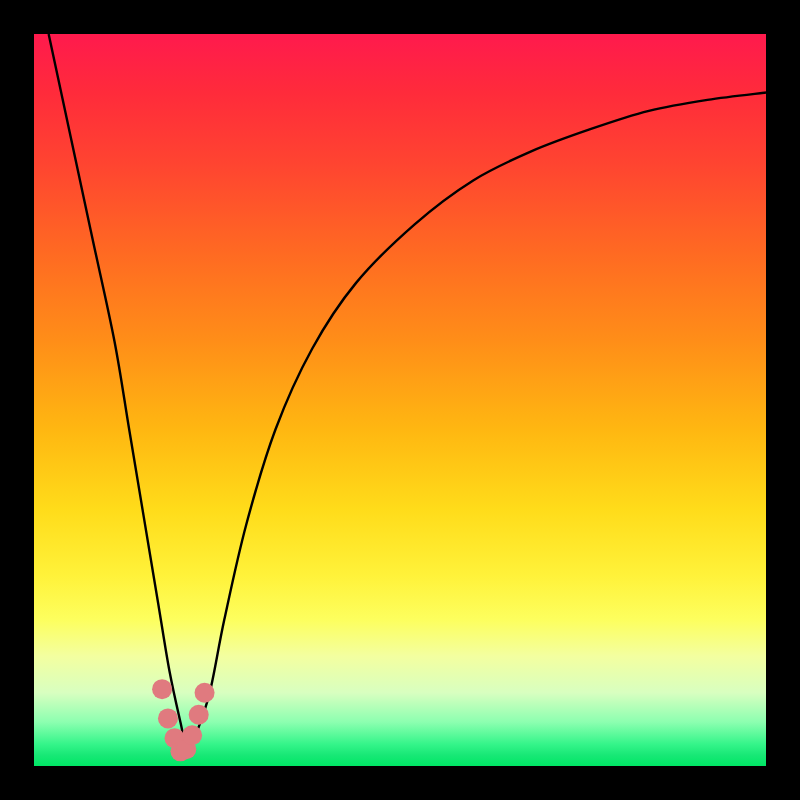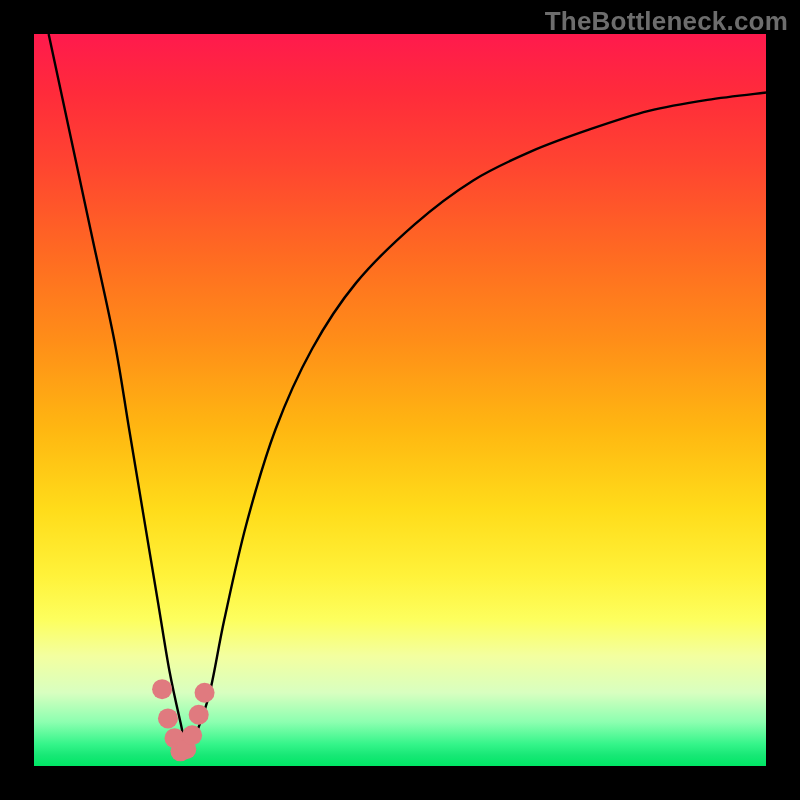--- a/index.html
+++ b/index.html
@@ -76,15 +76,14 @@
           <circle cx="146.4" cy="717.36" r="10" fill="#e07a7f"></circle>
           <circle cx="152.256" cy="715.164" r="10" fill="#e07a7f"></circle>
           <circle cx="158.11200000000002" cy="701.256" r="10" fill="#e07a7f"></circle>
           <circle cx="164.70000000000002" cy="680.76" r="10" fill="#e07a7f"></circle>
           <circle cx="170.556" cy="658.8" r="10" fill="#e07a7f"></circle>
         </g>
     </svg>
 
   </div>
 
-  <div class="attribution">TheBottleneck.com</div>
 
 </div>
 
 </body></html>

